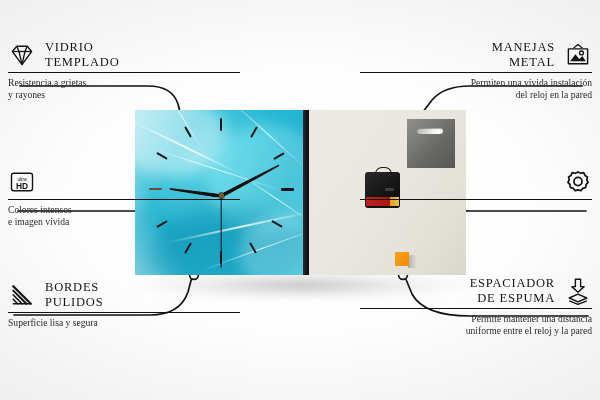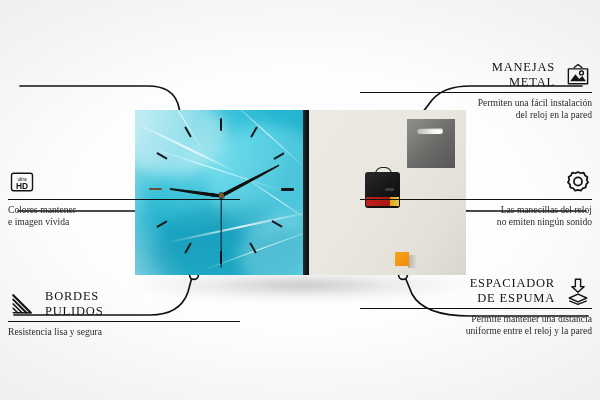--- a/index.html
+++ b/index.html
@@ -32,22 +32,22 @@
   .f-rule{height:1.4px;background:#111;margin-top:3px;width:100%;}
   .f-sub{
     font-family:"Liberation Serif", serif;
     font-size:9.6px;line-height:11.6px;color:#2b2b2b;
     margin-top:4px;white-space:pre-line;
   }
 
   
   #feat-glass{top:40px;}
   #feat-print{top:168px;}
-  #feat-edges{top:289px;}
-  #feat-hangers{top:40px;margin-top:20px;}
+  #feat-edges{top:280px;}
+  #feat-hangers{top:40px;}
   #feat-mechanism{top:168px;}
   #feat-spacer{top:276px;text-align:right;}
 
   
   #connectors{position:absolute;left:0;top:0;width:600px;height:400px;}
 
   
   #clock-panel{
     position:absolute;left:135px;top:110px;width:168px;height:165px;
     overflow:hidden;
@@ -178,82 +178,97 @@
     </div>
     <div id="mechanism">
       <div id="mech-loop"></div>
       <div id="mech-dot"></div>
       <div id="mech-label"></div>
     </div>
     <div id="foam-shadow"></div>
     <div id="foam-spacer"></div>
   </div>
 
+  <div class="feature left" id="feat-glass">
+    <div class="f-head">
+      <svg class="f-icon" viewBox="0 0 32 32">
+        <g fill="none" stroke="#141414" stroke-width="1.5" stroke-linejoin="round">
+          <path d="M5 12 L10 6 L22 6 L27 12 L16 27 Z"></path>
+          <path d="M5 12 H27"></path>
+            <path d="M10 6 L12.6 12 L16 27"></path>
+            <path d="M22 6 L19.4 12 L16 27"></path>
+        </g>
+      </svg>
+      <div class="f-title">VIDRIO
+TEMPLADO</div>
+    </div>
+    <div class="f-rule"></div>
+    <div class="f-sub">Resistencia a grietas
+y rayones</div>
+  </div>
 
   <div class="feature left" id="feat-print">
     <div class="f-head">
       <svg class="f-icon" viewBox="0 0 32 32">
         <rect x="4" y="6" width="24" height="20" rx="2.5" fill="none" stroke="#141414" stroke-width="1.6"></rect>
         <text x="16" y="15" text-anchor="middle" font-family="Liberation Sans, sans-serif" font-size="5.4" fill="#141414">ultra</text>
         <text x="16" y="23.6" text-anchor="middle" font-family="Liberation Sans, sans-serif" font-size="9.6" font-weight="bold" fill="#141414">HD</text>
       </svg>
     </div>
     <div class="f-rule"></div>
-    <div class="f-sub">Colores mantener
+    <div class="f-sub">Colores intensos
 e imagen vívida</div>
   </div>
 
   <div class="feature left" id="feat-edges">
     <div class="f-head">
       <svg class="f-icon" viewBox="0 0 32 32">
         <g stroke="#141414" stroke-linecap="round">
           <path d="M6 6 L26 26" stroke-width="2.6"></path>
           <path d="M6 11 L21 26" stroke-width="2.3"></path>
           <path d="M6 16 L16 26" stroke-width="2"></path>
           <path d="M6 21 L11 26" stroke-width="1.7"></path>
           <path d="M6 26 H26" stroke-width="1.5"></path>
         </g>
       </svg>
       <div class="f-title">BORDES
 PULIDOS</div>
     </div>
     <div class="f-rule"></div>
-    <div class="f-sub">Resistencia lisa y segura</div>
+    <div class="f-sub">Superficie lisa y segura</div>
   </div>
 
   <div class="feature right" id="feat-hangers">
     <div class="f-head">
       <svg class="f-icon" viewBox="0 0 32 32">
         <g fill="none" stroke="#141414" stroke-width="1.6" stroke-linejoin="round">
           <path d="M11 8 L16 4 L21 8"></path>
           <rect x="5" y="9" width="22" height="17"></rect>
           <path d="M7 23 L13 15 L17.5 20.5 L21 17 L25 23 Z" fill="#141414" stroke="none"></path>
           <circle cx="20" cy="13.6" r="2.2"></circle>
         </g>
       </svg>
       <div class="f-title">MANEJAS
 METAL</div>
     </div>
     <div class="f-rule"></div>
-    <div class="f-sub">Permiten una fácil instalación
+    <div class="f-sub">Permiten una vívida instalación
 del reloj en la pared</div>
   </div>
 
   <div class="feature right" id="feat-mechanism">
     <div class="f-head">
       <svg class="f-icon" viewBox="0 0 32 32">
         <g fill="none" stroke="#141414" stroke-width="2" stroke-linejoin="round">
           <path d="M16 4.5 L19 6 L22.5 5.3 L24 8.5 L26.8 10.3 L26 13.6 L27.5 16.4 L25.3 18.8 L24.8 22.2 L21.5 23.2 L19.3 25.8 L16 24.9 L12.7 25.8 L10.5 23.2 L7.2 22.2 L6.7 18.8 L4.5 16.4 L6 13.6 L5.2 10.3 L8 8.5 L9.5 5.3 L13 6 Z"></path>
           <circle cx="16" cy="15.4" r="4.6"></circle>
         </g>
       </svg>
     </div>
     <div class="f-rule"></div>
-    <div class="f-sub">Las manecillas del reloj
-no emiten ningún sonido</div>
   </div>
 
   <div class="feature right" id="feat-spacer">
     <div class="f-head">
       <svg class="f-icon" viewBox="0 0 32 32">
         <g fill="none" stroke="#141414" stroke-width="1.6" stroke-linejoin="round">
           <path d="M13 2.5 H19 V11 H23 L16 17.5 L9 11 H13 Z"></path>
           <path d="M16 19.5 L26 24 L16 28.5 L6 24 Z"></path>
           <path d="M6 27.2 L16 31.2 L26 27.2"></path>
         </g>

